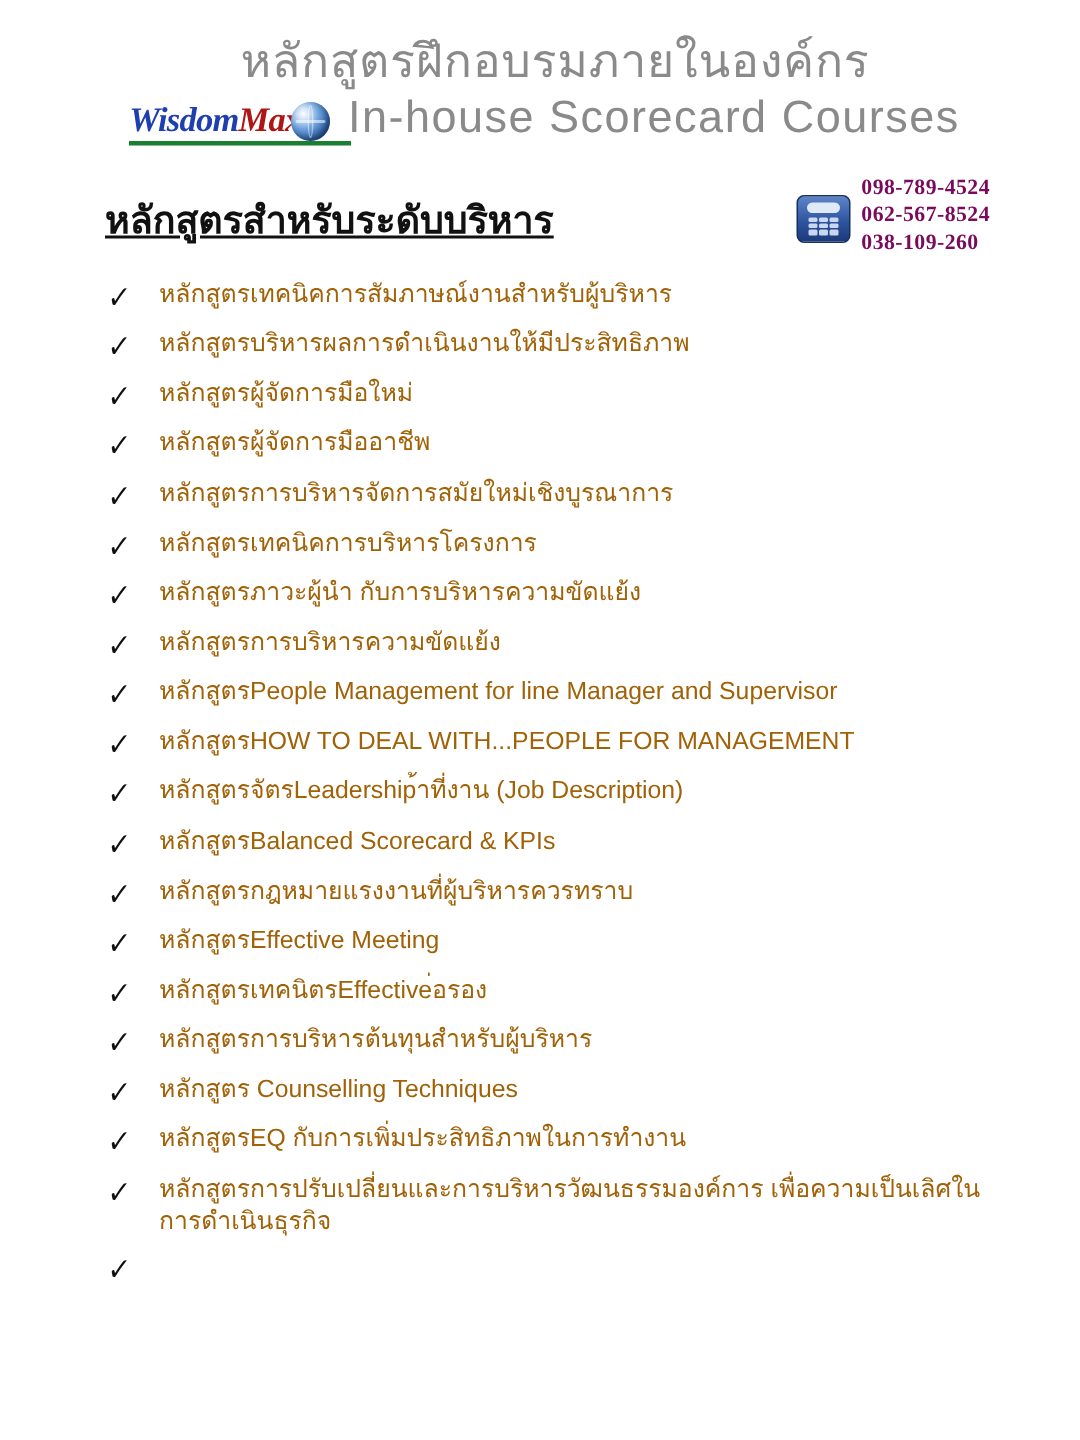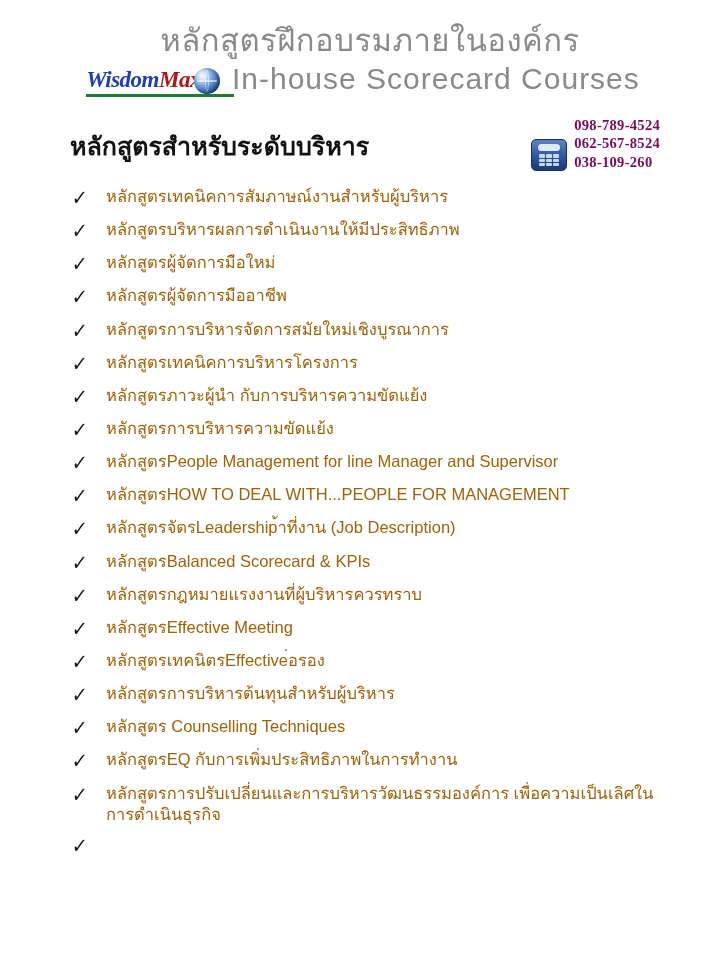--- a/index.html
+++ b/index.html
@@ -119,27 +119,28 @@
     margin-top: 8px;
   }
   .doc-title {
     position: absolute;
     left: 70px;
     top: 10px;
     font-family: "Liberation Sans", sans-serif;
     font-weight: bold;
     font-size: 25px;
     color: #111111;
+    text-decoration: underline;
   }
   .phone-block {
     position: absolute;
     right: 60px;
     top: 0px;
     display: flex;
-    align-items: flex-end;
+    align-items: center;
   }
   .phone-icon {
     width: 34px;
     height: 30px;
     background: linear-gradient(180deg,#5e84c8 0%, #2e55a0 55%, #1b3a7a 100%);
     border: 1px solid #17315f;
     border-radius: 5px;
     position: relative;
     margin-right: 7px;
     margin-top: 4px;

